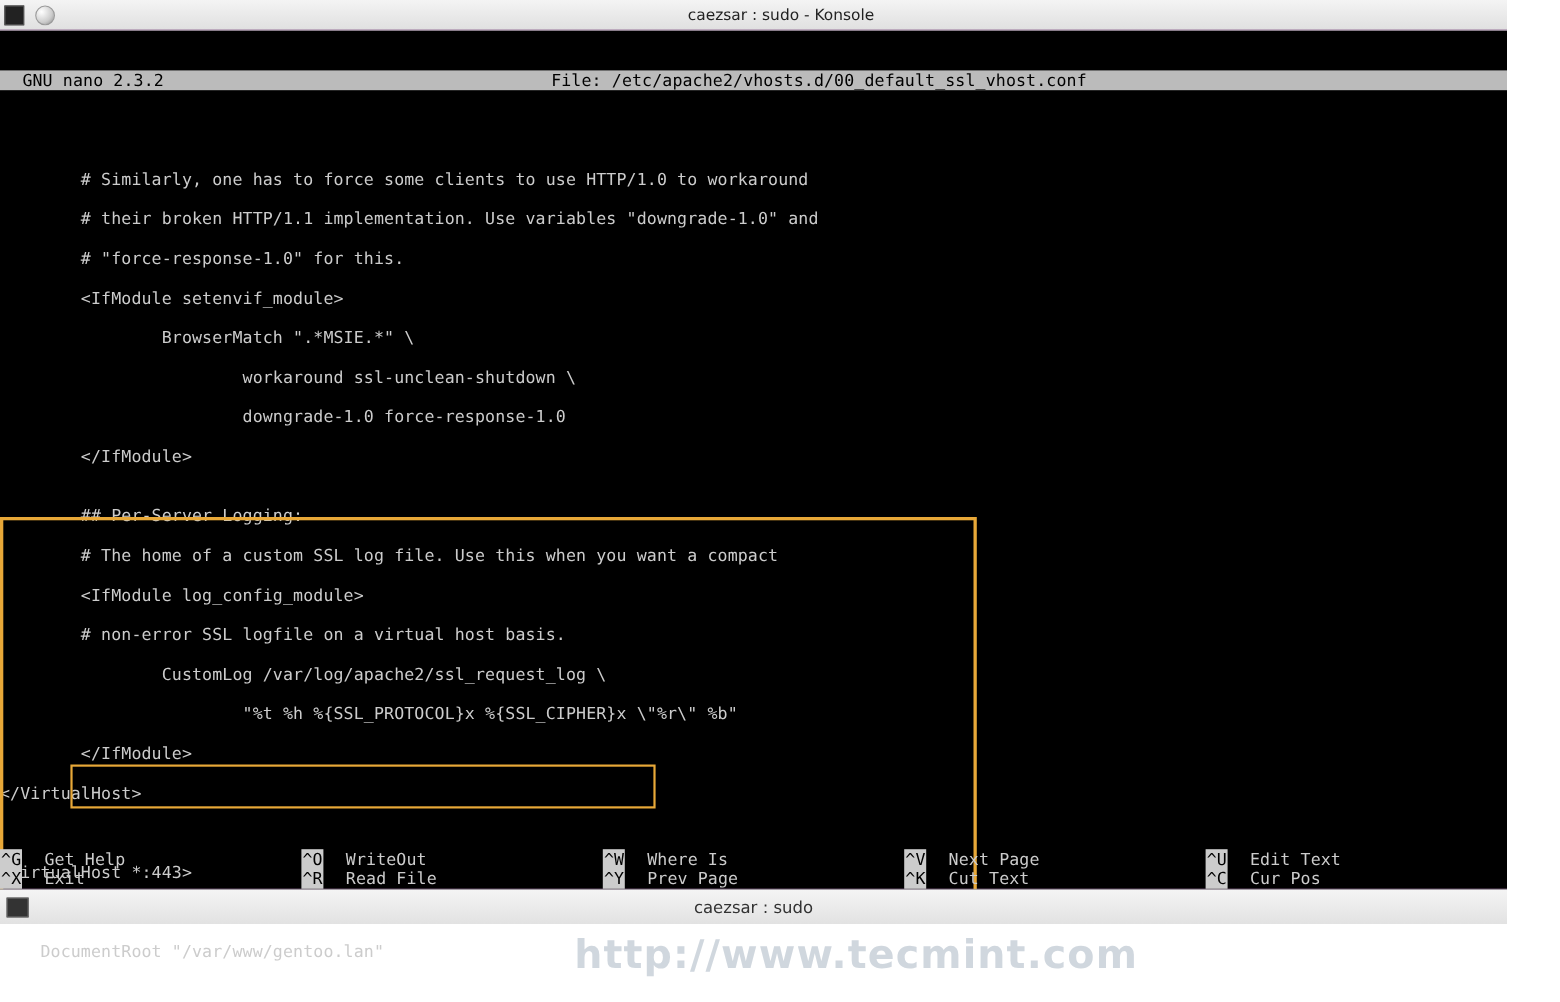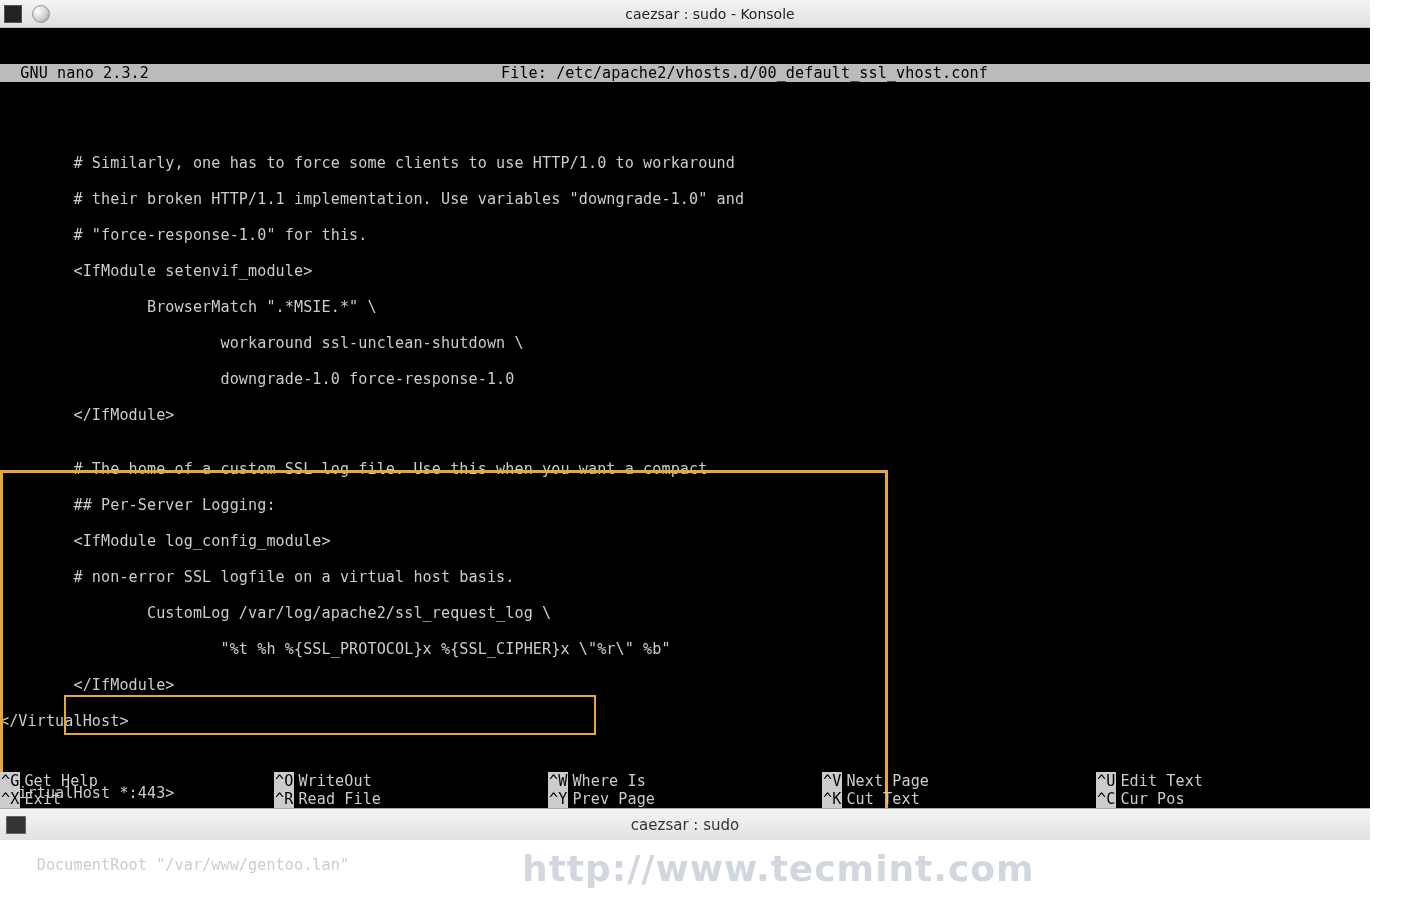--- a/index.html
+++ b/index.html
@@ -106,21 +106,21 @@
   line-height: 18px;
 }
 .shortcut-cell { display: flex; align-items: center; }
 .shortcut-key {
   background: #ccc;
   color: #000;
   padding: 0 1px;
   min-width: 20px;
   display: inline-block;
 }
-.shortcut-label { color: #ccc; margin-left: 4px; }
+.shortcut-label { color: #ccc; margin-left: 20px; }
 .taskbar {
   height: 32px;
   background: linear-gradient(#f4f4f4, #e2e2e2);
   border-top: 1px solid #aaa;
   display: flex;
   align-items: center;
   padding-left: 6px;
   position: relative;
 }
 .taskbar-icon {
@@ -170,22 +170,22 @@
     <div class="term-body">
 <div>        # Similarly, one has to force some clients to use HTTP/1.0 to workaround</div>
 <div>        # their broken HTTP/1.1 implementation. Use variables "downgrade-1.0" and</div>
 <div>        # "force-response-1.0" for this.</div>
 <div>        &lt;IfModule setenvif_module&gt;</div>
 <div>                BrowserMatch ".*MSIE.*" \</div>
 <div>                        workaround ssl-unclean-shutdown \</div>
 <div>                        downgrade-1.0 force-response-1.0</div>
 <div>        &lt;/IfModule&gt;</div>
 <div></div>
+<div>        ## Per-Server Logging:</div>
 <div>        # The home of a custom SSL log file. Use this when you want a compact</div>
-<div>        ## Per-Server Logging:</div>
 <div>        &lt;IfModule log_config_module&gt;</div>
 <div>        # non-error SSL logfile on a virtual host basis.</div>
 <div>                CustomLog /var/log/apache2/ssl_request_log \</div>
 <div>                        "%t %h %{SSL_PROTOCOL}x %{SSL_CIPHER}x \"%r\" %b"</div>
 <div>        &lt;/IfModule&gt;</div>
 <div>&lt;/VirtualHost&gt;</div>
 <div></div>
 <div></div>
 <div>&lt;VirtualHost *:443&gt;</div>
 <div>        ServerName gentoo.lan</div>

